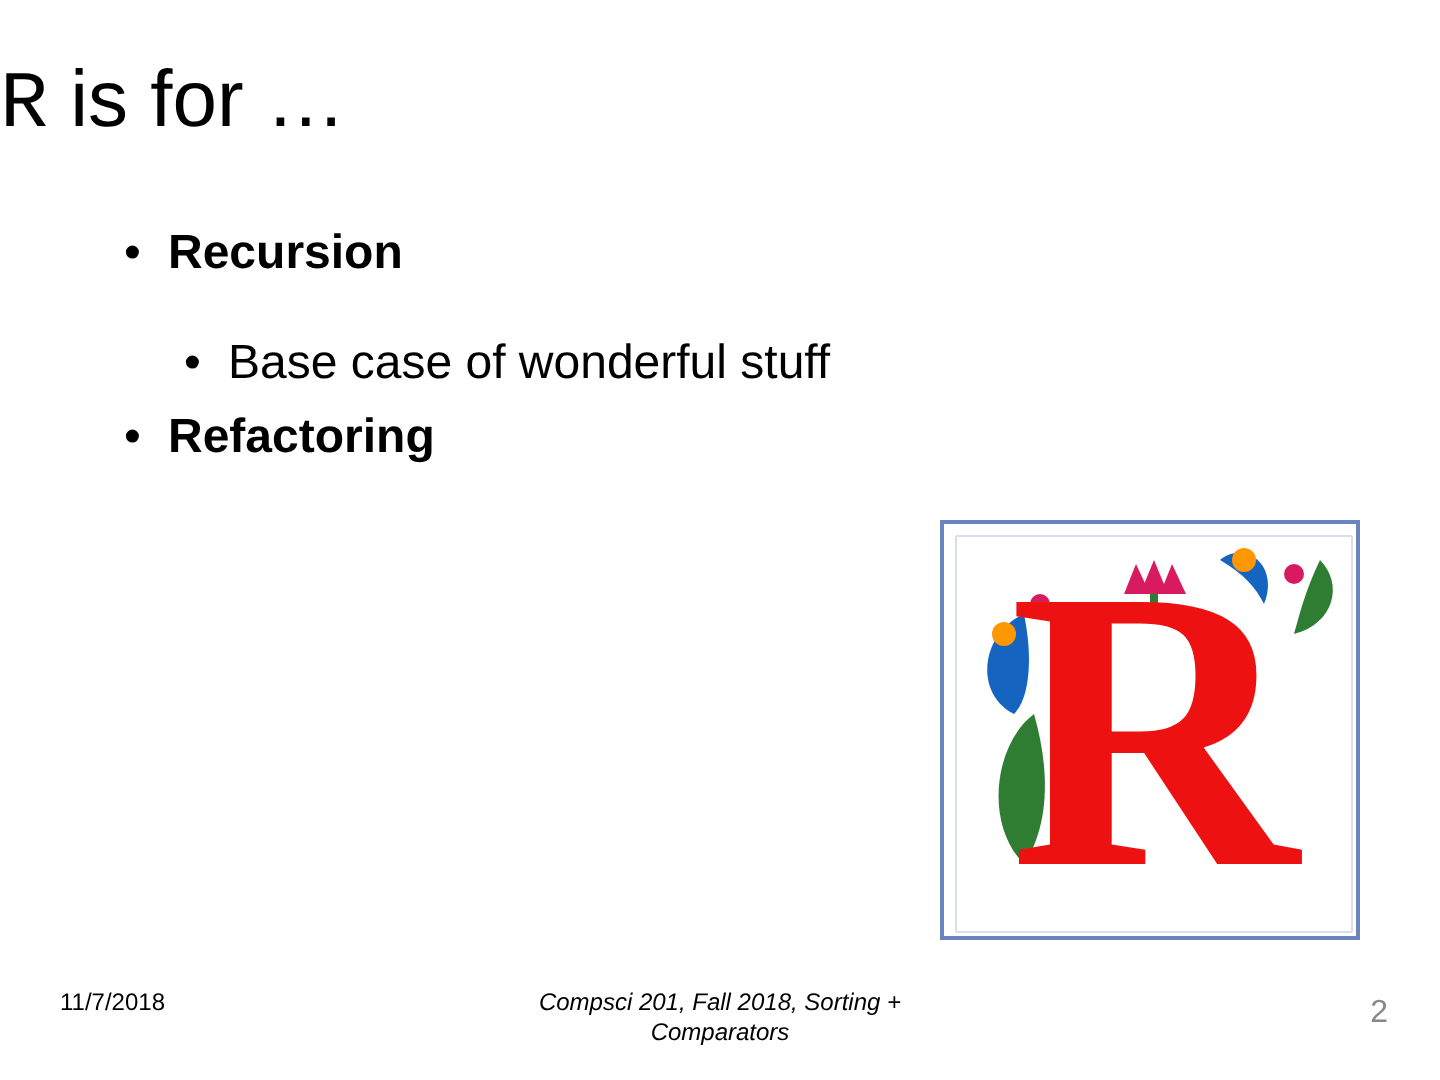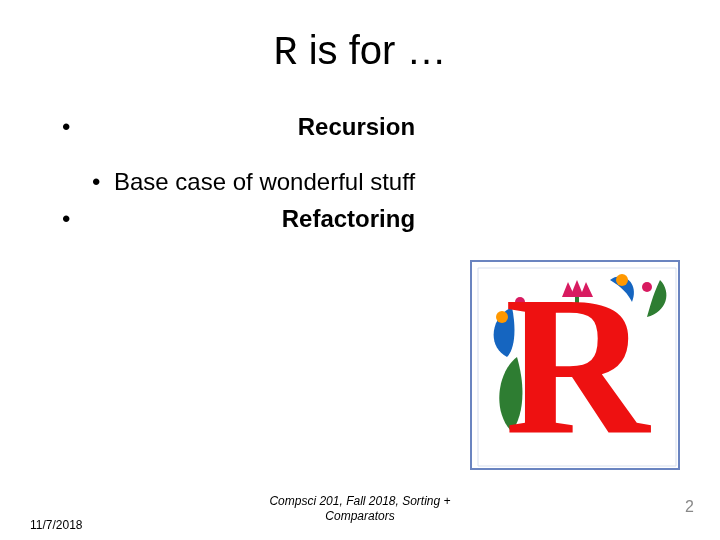--- a/index.html
+++ b/index.html
@@ -1,27 +1,27 @@
 <!DOCTYPE html>
 <html><head>
 <meta charset="utf-8">
 <style>
   * { margin: 0; padding: 0; box-sizing: border-box; }
   html, body { width: 720px; height: 540px; background: #fff; font-family: Arial, Helvetica, sans-serif; color: #000; }
   .slide { position: relative; width: 720px; height: 540px; }
-  .title { position: absolute; top: 28px; left: 0; width: 100%; text-align: center; font-size: 40px; font-weight: 400; }
+  .title { position: absolute; top: 28px; left: 0; width: 100%; font-size: 40px; font-weight: 400; }
   .title .mono { font-family: "Courier New", Courier, monospace; font-weight: 400; }
   .content { position: absolute; top: 110px; left: 62px; font-size: 24px; line-height: 1.45; }
   .content ul { list-style: none; }
-  .l1 { position: relative; padding-left: 22px; margin-bottom: 2px; text-align: right; }
+  .l1 { position: relative; padding-left: 22px; margin-bottom: 2px; }
   .l1::before { content: "•"; position: absolute; left: 0; top: 0; }
   .l2 { position: relative; padding-left: 22px; margin-left: 30px; margin-bottom: 2px; margin-top: 20px; }
   .l2::before { content: "•"; position: absolute; left: 0; top: 0; }
   .bold { font-weight: 700; }
-  .footer-date { position: absolute; left: 30px; bottom: 8px; font-size: 12px; color: #000; }
+  .footer-date { position: absolute; left: 30px; bottom: 32px; font-size: 12px; color: #000; }
   .footer-center { position: absolute; left: 0; width: 100%; bottom: 16px; text-align: center; font-size: 12px; line-height: 1.25; font-style: italic; }
   .footer-page { position: absolute; right: 26px; bottom: 24px; font-size: 16px; color: #888; }
   .illus { position: absolute; right: 40px; bottom: 70px; width: 210px; height: 210px; border: 2px solid #6a84c0; background: #fff; }
   .bigR { font-family: "Times New Roman", Times, serif; font-size: 200px; font-weight: 700; fill: #e11; }
 </style>
 </head>
 <body>
 
 <div class="slide">
 

